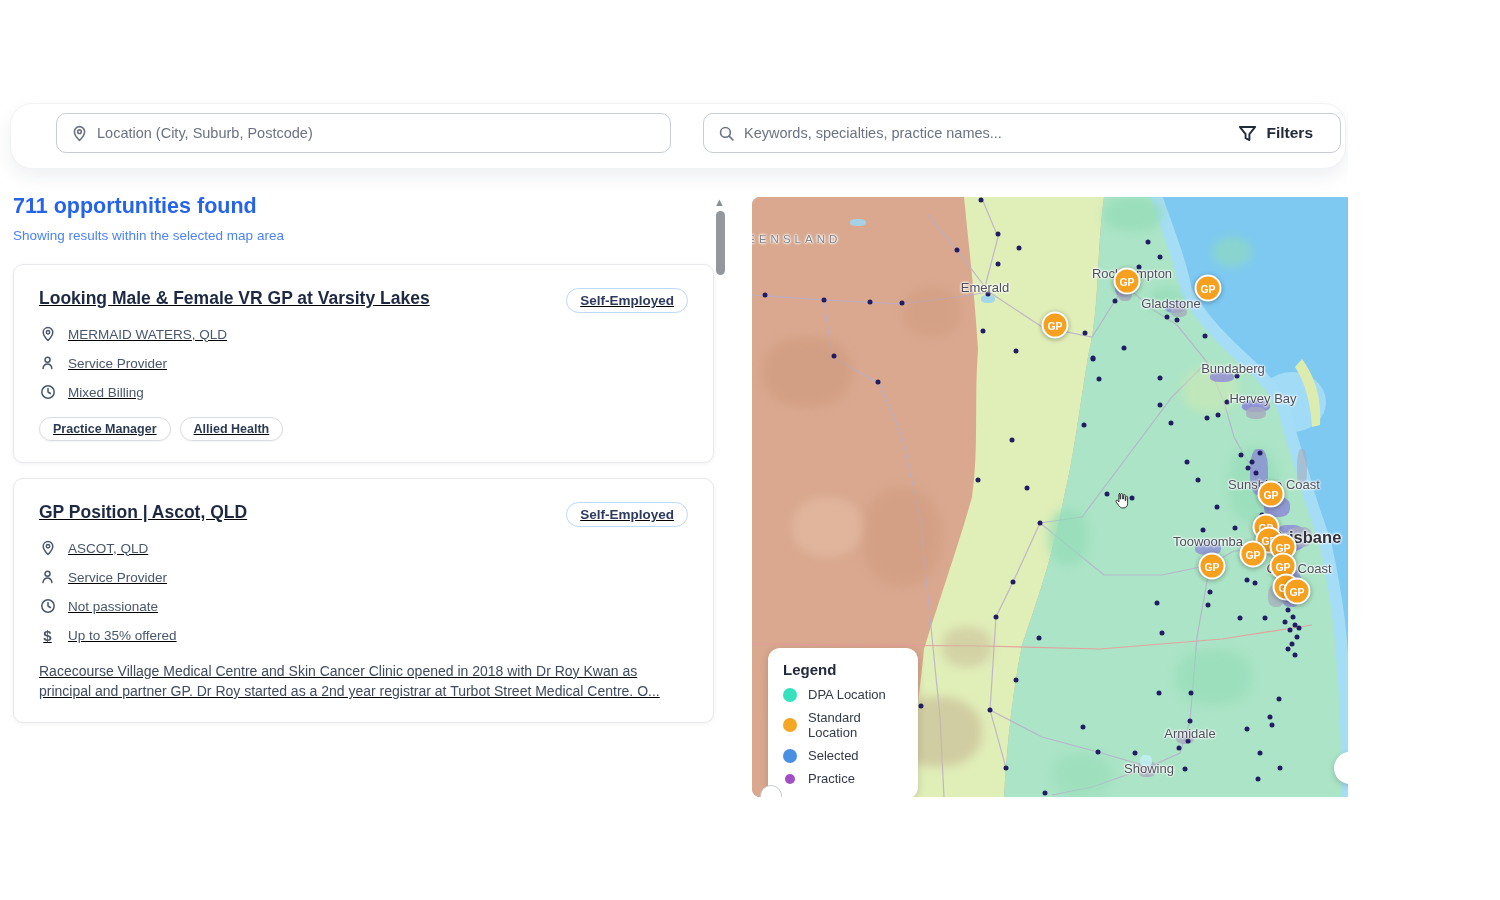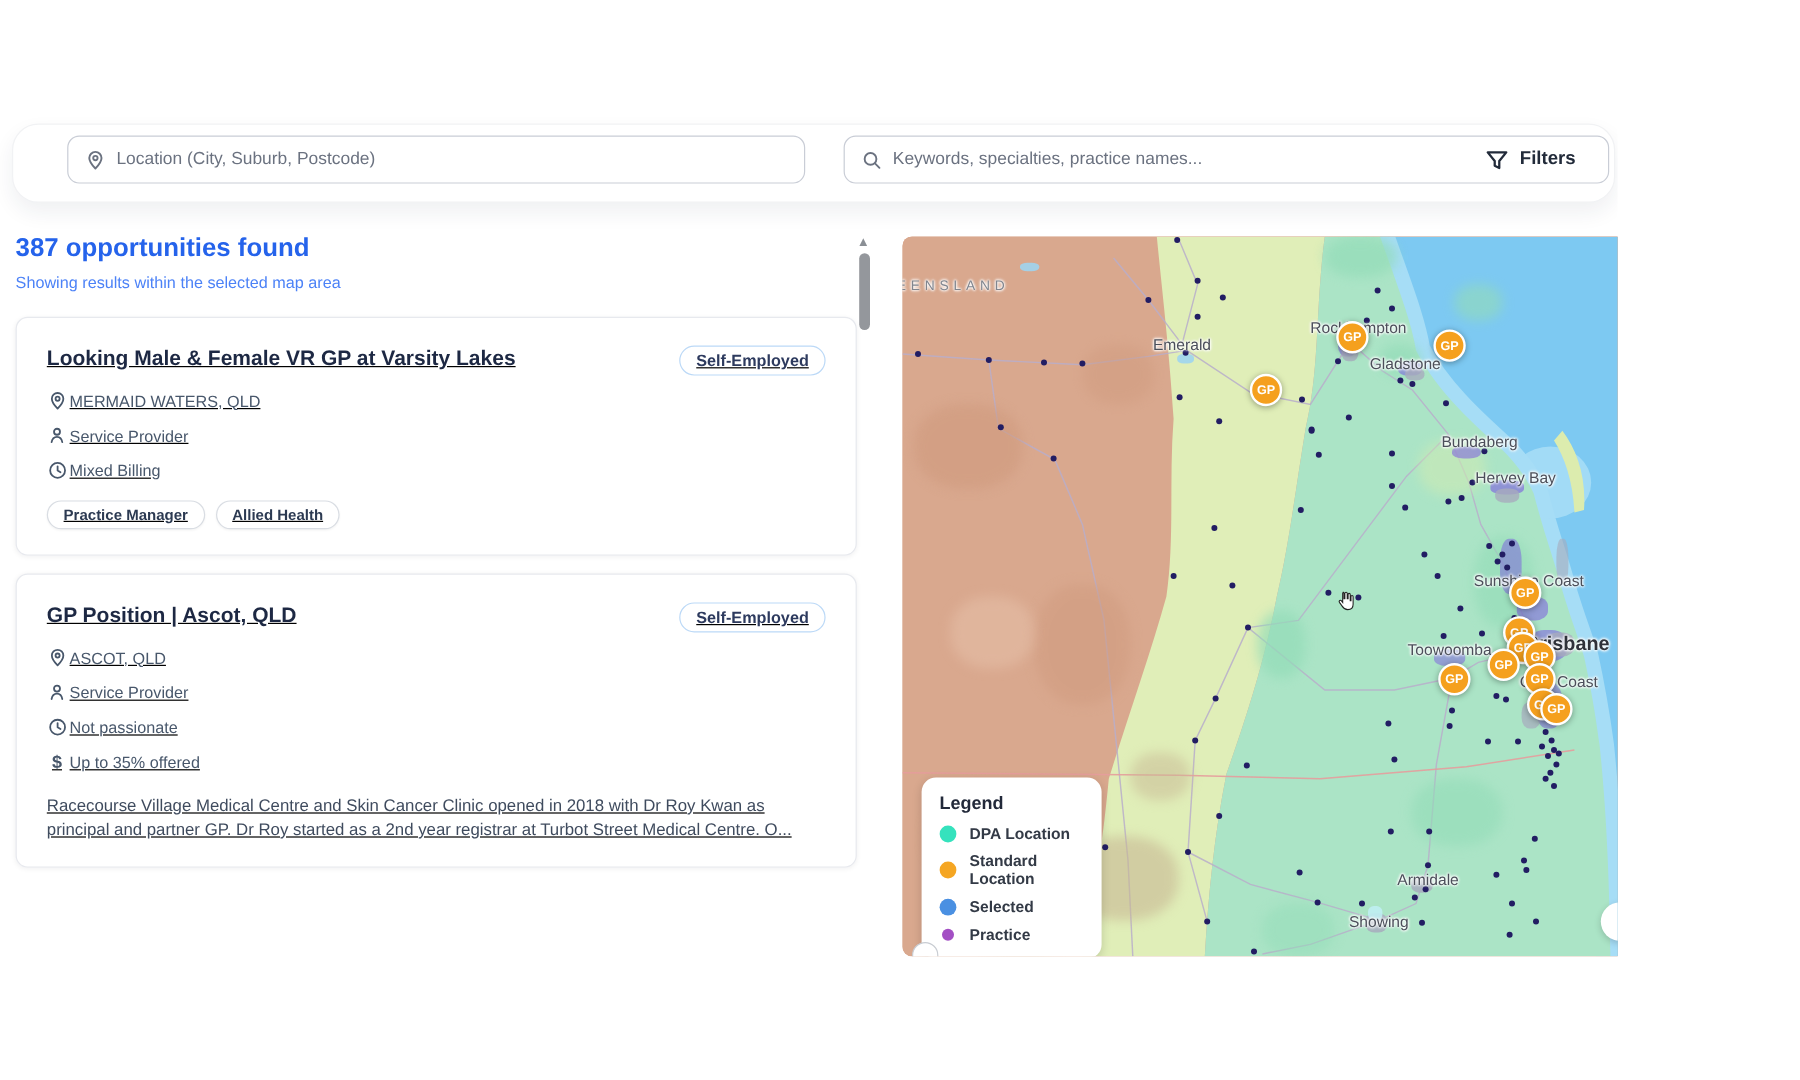--- a/index.html
+++ b/index.html
@@ -23,21 +23,21 @@
   .results-head { position:absolute; left:13px; top:194px; }
   .count-heading { color:var(--accent_blue); font-size:21.5px; font-weight:700; }
   .count-sub { color:var(--accent_blue_light); font-size:13.5px; margin-top:9px; }
   #results-list { position:absolute; left:13px; top:264px; width:701px;text-decoration:underline; }
   .job-card { position:relative; background:#fff; border:1px solid #e7e9ee; border-radius:10px;
     padding:23px 25px 21px 25px; margin-bottom:15px; box-shadow:0 1px 4px rgba(16,24,40,.06); cursor:pointer; }
   .card-head { display:flex; justify-content:space-between; align-items:flex-start; }
   .card-title { font-size:17.5px; font-weight:700; color:#1d2843; }
   .badge { flex:none; border:1px solid #bcd9f7; border-radius:16px; padding:4px 13px; font-size:13.5px;
     color:#2d3a5e; font-weight:600; margin-left:16px; }
-  .meta-row { display:flex; align-items:center; gap:2px; color:#48576b; font-size:13.5px; margin-top:13px; }
+  .meta-row { display:flex; align-items:center; gap:12px; color:#48576b; font-size:13.5px; margin-top:13px; }
   .meta-row:first-of-type { margin-top:9px; }
   .meta-ic { width:17px; display:flex; justify-content:center; color:#48576b; font-weight:700; }
   .desc { margin-top:17px; font-size:14px; line-height:20px; color:#3f4b5e; max-width:655px; }
   .tags { margin-top:17px; display:flex; gap:9px; }
   .tag { border:1px solid #d9dde3; border-radius:14px; padding:4px 13px; font-size:12.5px; color:#2c3a52;
     font-weight:600; box-shadow:0 1px 2px rgba(0,0,0,.05); background:#fff; }
 
   
   .sb-arrow { position:absolute; left:714px; top:196px; font-size:11px; color:#8a8f95; }
   .sb-thumb { position:absolute; left:716px; top:211px; width:9px; height:64px; background:#94979c; border-radius:5px; }
@@ -55,21 +55,21 @@
   .map-label.state { font-size:11.5px; letter-spacing:4px; color:#80858e; transform:none; }
   .gp-marker { position:absolute; width:27px; height:27px; border-radius:50%; background:var(--marker_orange);
     border:2.5px solid #fff; box-shadow:0 1px 5px rgba(0,0,0,.35); color:#fff; font-size:10.5px; font-weight:700;
     display:flex; align-items:center; justify-content:center; transform:translate(-50%,-50%); cursor:pointer; }
   .cursor-hand { position:absolute; transform:translate(-50%,-50%); }
 
   
   .legend { position:absolute; left:16px; top:451px; width:150px; background:#fff; border-radius:12px;
     box-shadow:0 2px 8px rgba(0,0,0,.15); padding:13px 15px 13px 15px; }
   .legend-title { font-size:15px; font-weight:700; color:#22293a; margin-bottom:9px; }
-  .legend-item { display:flex; align-items:center; gap:11px; margin-top:8px; font-size:13px; color:#333a46;font-weight:bold; }
+  .legend-item { display:flex; align-items:center; gap:11px; margin-top:8px; font-size:13px; color:#333a46; }
   .legend-dot { width:14px; height:14px; border-radius:50%; flex:none; }
   .legend-dot.small { width:10px; height:10px; margin:0 2px; }
   .zoomctl { position:absolute; right:9px; top:10px; width:27px; background:#fff; border-radius:6px;
     box-shadow:0 1px 4px rgba(0,0,0,.25); overflow:hidden; }
   .zoomctl .zbtn { width:100%; height:28px; border:none; background:#fff; font-size:17px; font-weight:700; color:#333;
     cursor:pointer; display:flex; align-items:center; justify-content:center; font-family:inherit; }
   .zoomctl .zbtn + .zbtn { border-top:1px solid #e5e7eb; }
   .tilt { flex-direction:column; gap:1px; }
   .tri-up { width:0; height:0; border-left:5px solid transparent; border-right:5px solid transparent; border-bottom:7px solid #333; }
   .tri-dn { width:0; height:0; border-left:5px solid transparent; border-right:5px solid transparent; border-top:7px solid #c9ccd1; }
@@ -100,21 +100,21 @@
     </div>
     <button class="filters-btn">
       <svg width="19" height="19" viewBox="0 0 16 16" style="stroke:#222b3a;fill:none;stroke-width:1.6;stroke-linejoin:round;">
         <path d="M1.5 2.5h13L9.6 8.6v4.9l-3.2-1.6V8.6z"></path>
       </svg>
       <span>Filters</span>
     </button>
   </div>
 
   <div class="results-head">
-    <div class="count-heading">387 opportunities found</div>
+    <div class="count-heading">711 opportunities found</div>
     <div class="count-sub">Showing results within the selected map area</div>
   </div>
 
   <div class="sb-arrow">▲</div>
   <div class="sb-thumb"></div>
 
   <div id="results-list">
       <div class="job-card">
         <div class="card-head">
     <h3 class="card-title">Looking Male &amp; Female VR GP at Varsity Lakes</h3>

